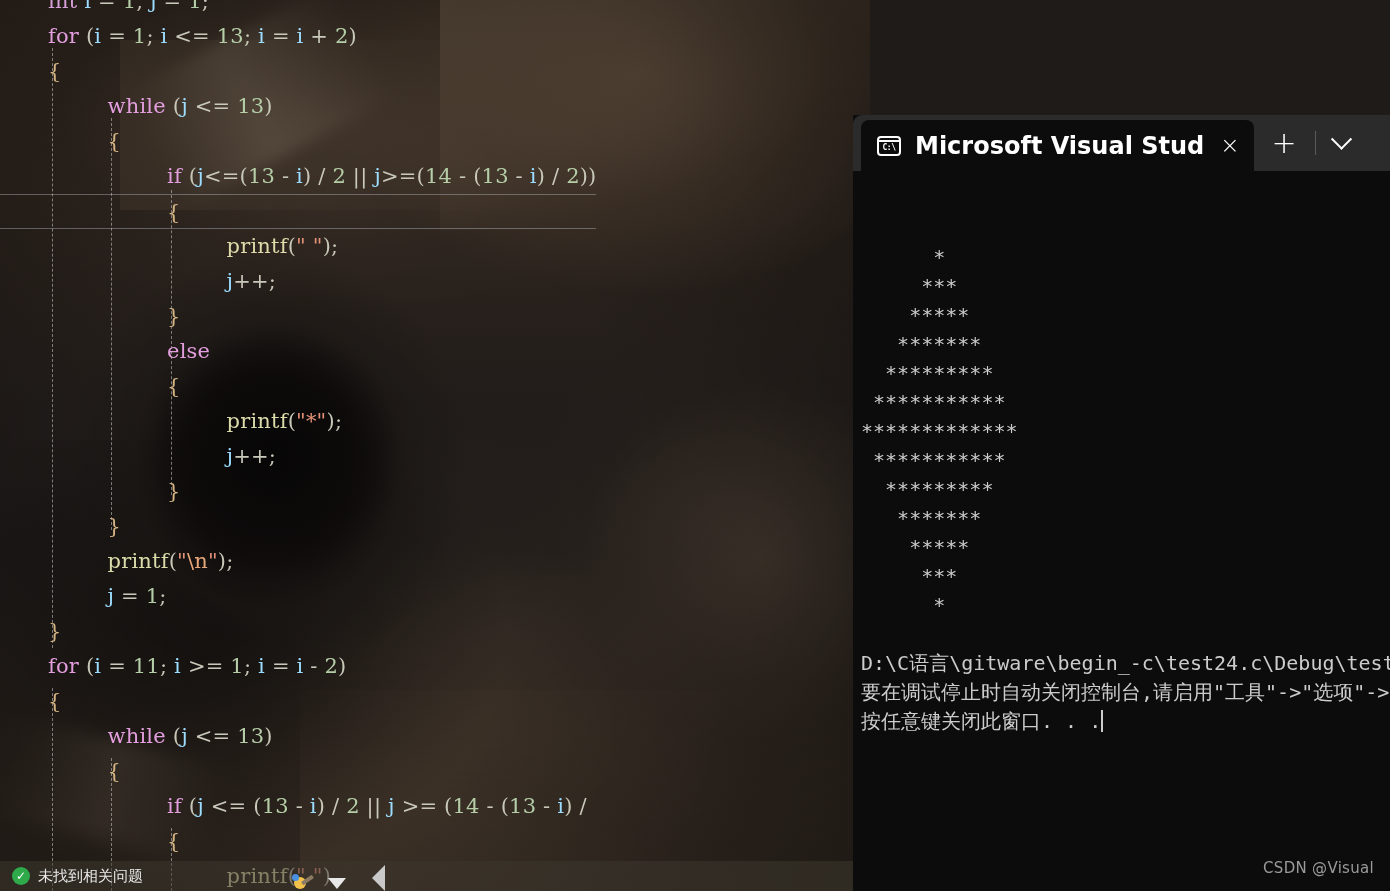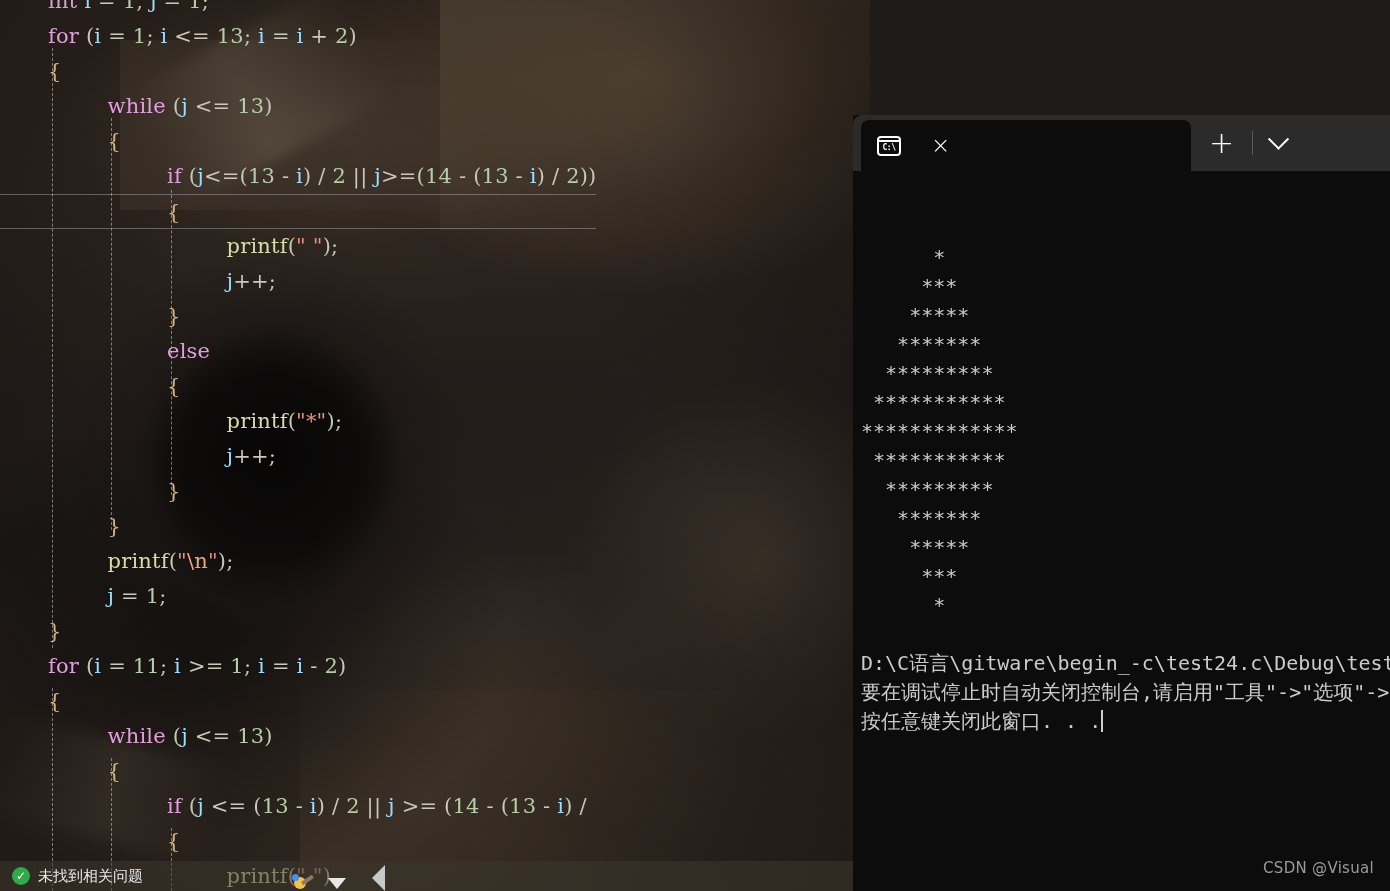--- a/index.html
+++ b/index.html
@@ -427,20 +427,21 @@
     </div>
   </div>
 
   <div class="terminal-window">
 
     <div class="term-tabstrip">
       <div class="term-tab">
         <div class="term-tab-icon">
           <span>C:\</span>
         </div>
+        <div class="term-tab-title">Microsoft Visual Stud</div>
         <div class="term-tab-close">×</div>
       </div>
       <div class="term-newtab">+</div>
       <div class="term-sep"></div>
       <div class="term-dropdown">
         <div class="chev"></div>
       </div>
     </div>
 
     <div class="term-body">

